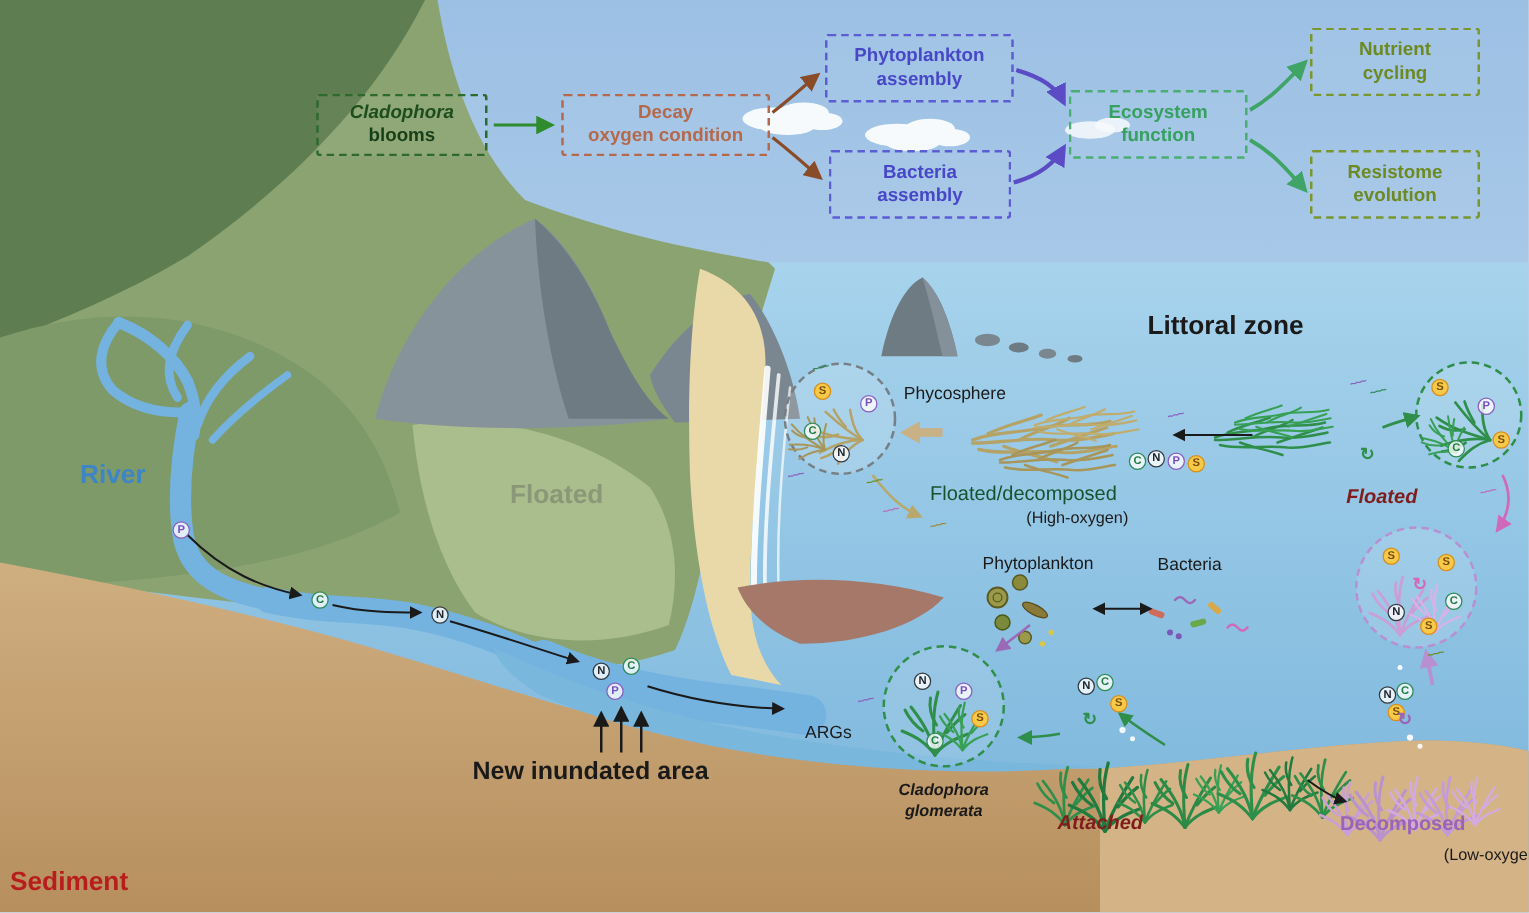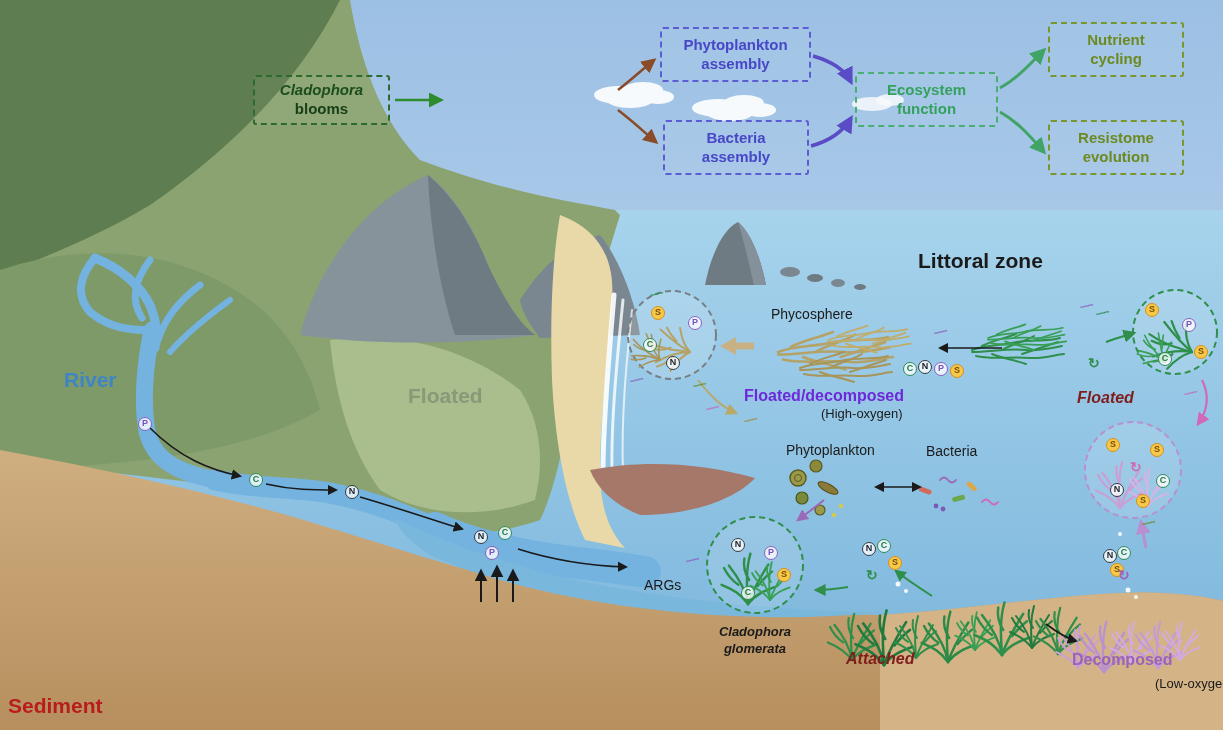--- a/index.html
+++ b/index.html
@@ -20,21 +20,21 @@
   .fb-olive{border-color:#7a962e;color:#6d8a22;}
   
   .lbl{position:absolute;z-index:3;white-space:nowrap;color:#1a1a1a;}
   .big{font-size:21px;font-weight:bold;}
   .med{font-size:16px;font-weight:bold;}
   .sm{font-size:14px;}
   .xs{font-size:13px;margin-left:39px;}
   .lbl-river{color:#3e85c6;}
   .lbl-meadow{color:#8a9878;}
   .lbl-sediment{color:#b91c1c;}
-  .lbl-floatdec{color:#6d28d9;font-weight:700;font-size:16px;}
+  .lbl-floatdec{color:#14532d;font-weight:400;font-size:16px;}
   .lbl-green{color:#7f1d1d;font-style:italic;}
   .lbl-purple{color:#9a63b8;}
   .lbl-species{font-size:13px;font-weight:bold;font-style:italic;text-align:center;
                width:110px;white-space:normal;line-height:1.3;}
   
   #markers-layer{position:absolute;left:0;top:0;width:100%;height:100%;z-index:2;}
   .badge{position:absolute;width:14px;height:14px;border-radius:50%;box-sizing:border-box;
          border:1.5px solid;background:rgba(255,255,255,.78);
          font-size:9px;font-weight:bold;line-height:11px;text-align:center;}
   .badge-P{color:#7a4fc0;border-color:#8a5fc0;}
@@ -343,20 +343,24 @@
       <span class="recyc" style="color: rgb(47, 143, 74); left: 866px; top: 568px;">↻</span>
       <span class="recyc" style="color: rgb(47, 143, 74); left: 1088px; top: 356px;">↻</span>
       <span class="recyc" style="color: rgb(154, 99, 184); left: 1118px; top: 568px;">↻</span>
       <span class="recyc" style="color: rgb(208, 106, 184); left: 1130px; top: 460px;">↻</span>
     </div>
 
 <div class="fbox fb-cladophora" style="left:253px;top:75px;width:137px;height:50px;">
   <span class="it">Cladophora</span>
   <span>blooms</span>
 </div>
+<div class="fbox fb-decay" style="left:449px;top:75px;width:167px;height:50px;">
+  <span>Decay</span>
+  <span>oxygen condition</span>
+</div>
 <div class="fbox fb-assembly" style="left:660px;top:27px;width:151px;height:55px;">
   <span>Phytoplankton</span>
   <span>assembly</span>
 </div>
 <div class="fbox fb-assembly" style="left:663px;top:120px;width:146px;height:55px;">
   <span>Bacteria</span>
   <span>assembly</span>
 </div>
 <div class="fbox fb-eco" style="left:855px;top:72px;width:143px;height:55px;text-align:right;">
   <span>Ecosystem</span>
@@ -367,27 +371,28 @@
   <span>evolution</span>
 </div>
 <div class="fbox fb-olive" style="left:1048px;top:22px;width:136px;height:55px;">
   <span>Nutrient</span>
   <span>cycling</span>
 </div>
 
 <div class="lbl big lbl-river" style="left:36px;top:368px;margin-left:28px;">River</div>
 <div class="lbl big lbl-meadow" style="left:408px;top:384px;">Floated</div>
 <div class="lbl big" style="left:918px;top:249px;">Littoral zone</div>
-<div class="lbl sm" style="left:723px;top:306px;margin-left:48px;">Phycosphere</div>
+<div class="lbl sm" style="left:723px;top:306px;">Phycosphere</div>
 <div class="lbl lbl-floatdec" style="left:744px;top:387px;">Floated/decomposed</div>
 <div class="lbl xs" style="left:782px;top:406px;">(High-oxygen)</div>
 <div class="lbl med lbl-green" style="left:1077px;top:389px;">Floated</div>
 <div class="lbl sm" style="left:786px;top:442px;">Phytoplankton</div>
 <div class="lbl sm" style="left:926px;top:443px;">Bacteria</div>
 <div class="lbl sm" style="left:644px;top:577px;">ARGs</div>
+<div class="lbl" style="left:378px;top:606px;font-size:20px;font-weight:bold;">New inundated area</div>
 <div class="lbl lbl-species" style="left:700px;top:624px;">
   <span>Cladophora</span><br>
   <span>glomerata</span>
 </div>
 <div class="lbl med lbl-green" style="left:846px;top:650px;">Attached</div>
 <div class="lbl med lbl-purple" style="left:1072px;top:651px;">Decomposed</div>
 <div class="lbl xs" style="left:1116px;top:676px;">(Low-oxygen)</div>
 <div class="lbl big lbl-sediment" style="left:8px;top:694px;">Sediment</div>
 
 </div>

